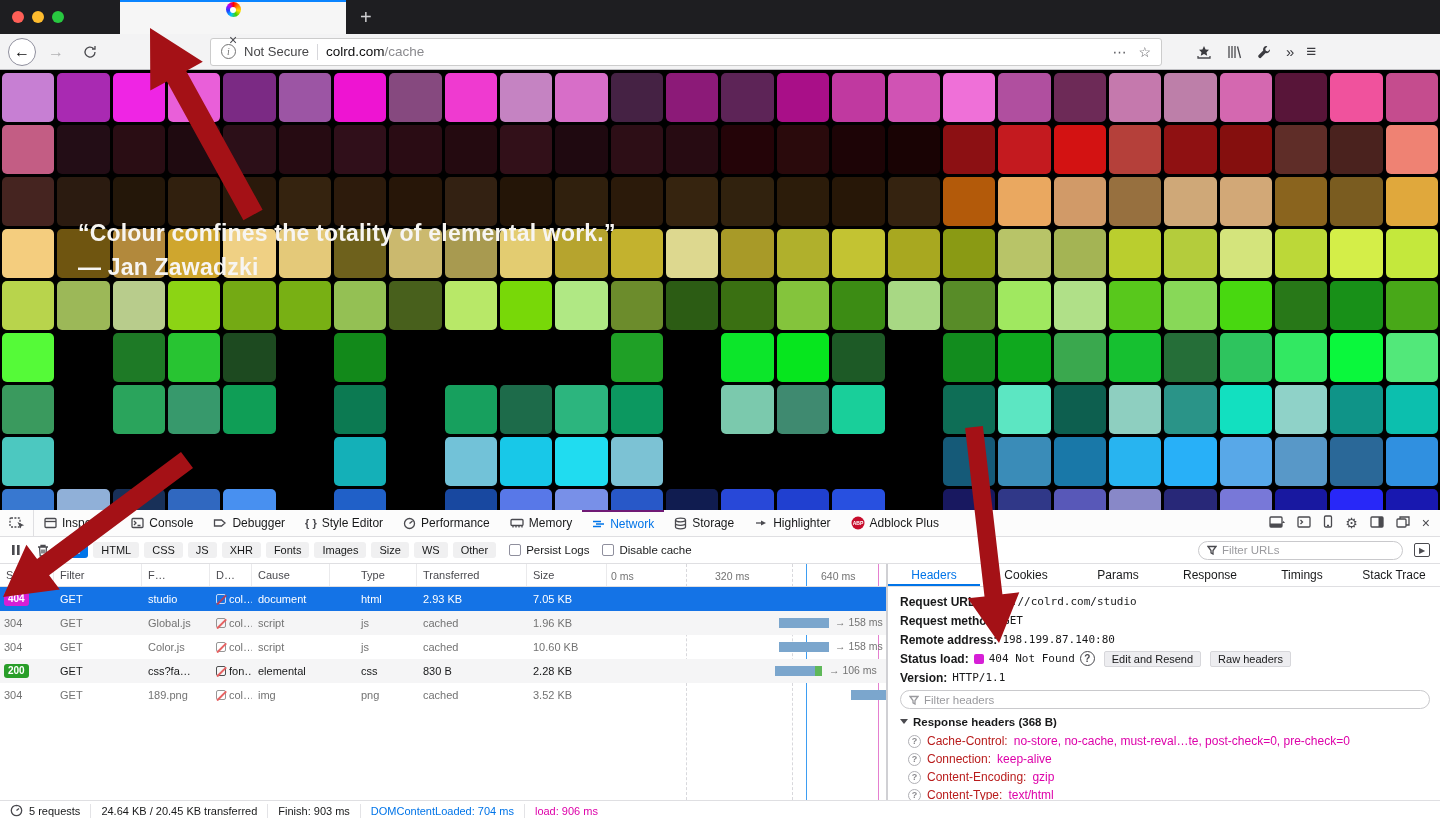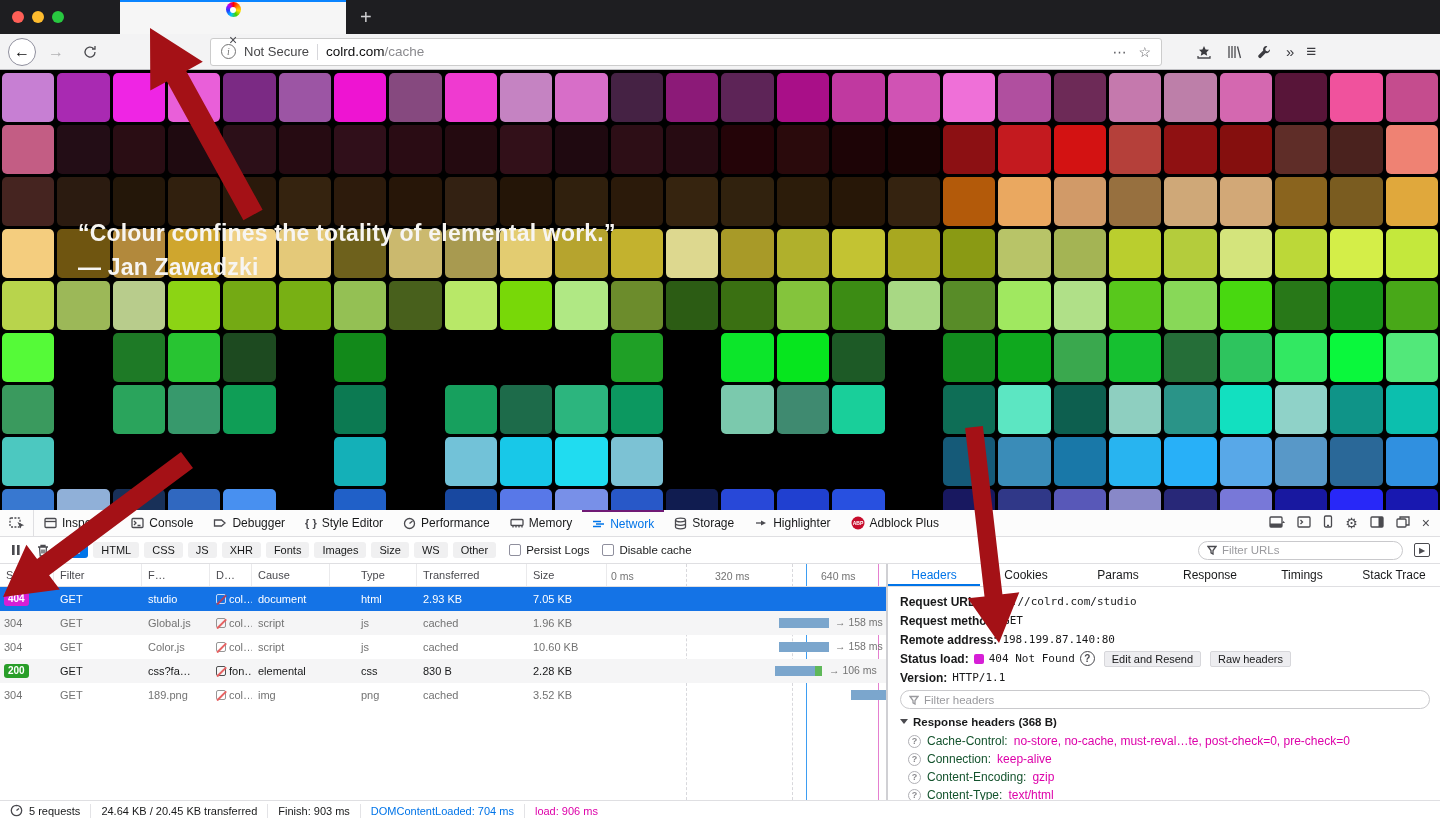--- a/index.html
+++ b/index.html
@@ -96,21 +96,21 @@
   .hp-line { display:flex; align-items:center; gap:5px; height:19px; white-space:nowrap; }
   .hp-label { font-weight:bold; font-size:12px; color:#18191a; }
   .hp-val { font-family:"DejaVu Sans Mono", monospace; font-size:11px; color:#18191a; }
   .status-sq { width:10px; height:10px; border-radius:2px; display:inline-block; }
   .q-ic { width:13px; height:13px; border:1px solid #b0b0b5; border-radius:50%; color:#8a8a8e; font-size:9px; display:flex; align-items:center; justify-content:center; flex:none; font-weight:bold;}
   .hp-btn { font-size:11px; background:#ededf0; border:1px solid #d7d7db; border-radius:2px; padding:1px 7px; color:#18191a; margin-left:4px; }
   .hp-filter { margin-top:3px; height:19px; border:1px solid #c9c9cc; border-radius:10px; display:flex; align-items:center; gap:5px; padding:0 8px; color:#9a9a9e; font-size:11.5px; }
   .hp-section { display:flex; align-items:center; gap:5px; height:21px; font-size:11.5px; font-weight:bold; color:#18191a; margin-top:2px;}
   .tri { width:0; height:0; border-left:4px solid transparent; border-right:4px solid transparent; border-top:5px solid #4a4a4f; }
   .hdr-row { display:flex; align-items:center; gap:6px; height:18px; padding-left:8px; white-space:nowrap; }
-  .hname { color:#14532d; }
+  .hname { color:#b91c1c; }
   .hval { color:#dd00a9; }
 
   .dt-status { height:20px; border-top:1px solid #dfdfe2; display:flex; align-items:center; font-size:11px; color:#18191a; background:#fff; }
   .dt-status .seg { padding:0 10px; border-right:1px solid #e3e3e6; height:14px; display:flex; align-items:center; gap:6px; white-space:nowrap;}
   .dt-status .blue { color:#0074e8; }
   .dt-status .pink { color:#dd00a9; }
 
   .arrows-overlay { position:absolute; left:0; top:0; z-index:99; pointer-events:none; }
   svg.ic { stroke:#4a4a4f; fill:none; stroke-width:1.3; }
   .dt-tab.active svg.ic { stroke:#0074e8; }

